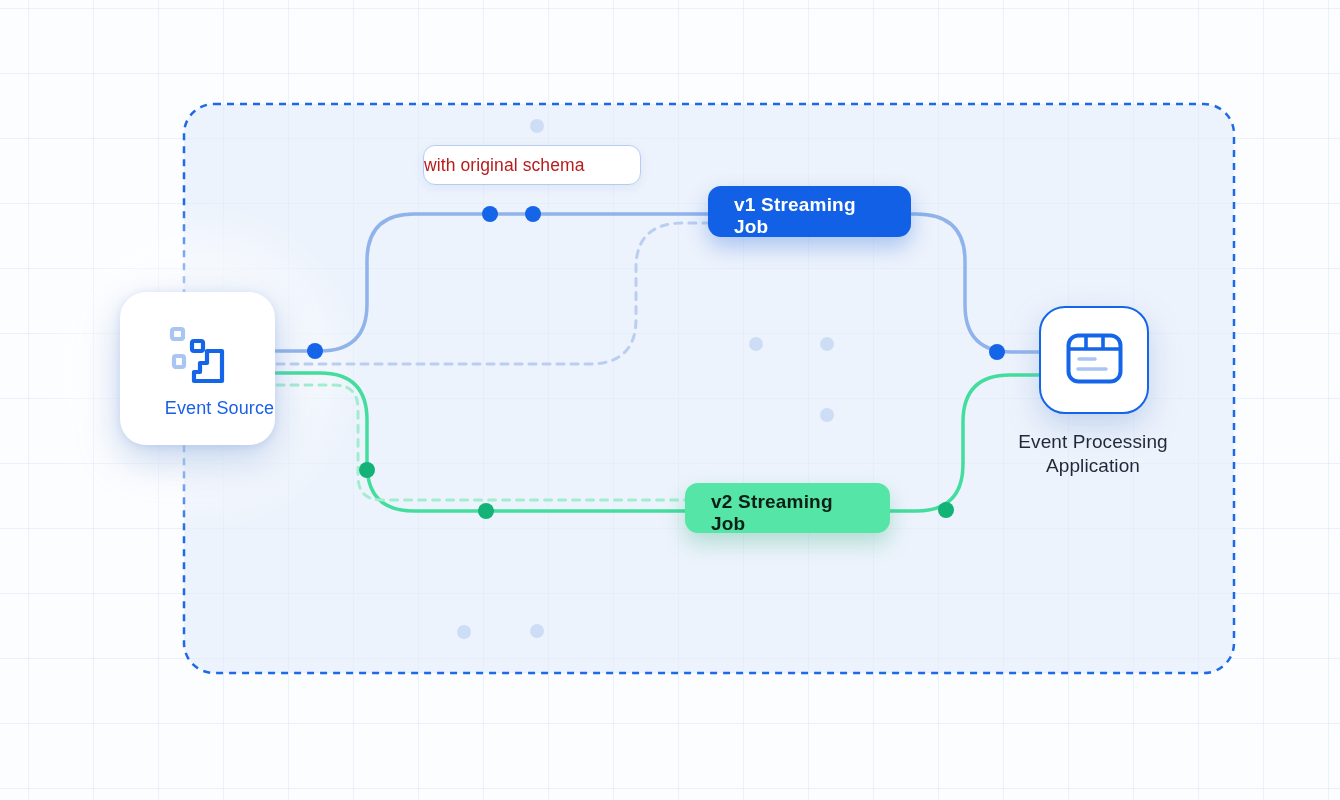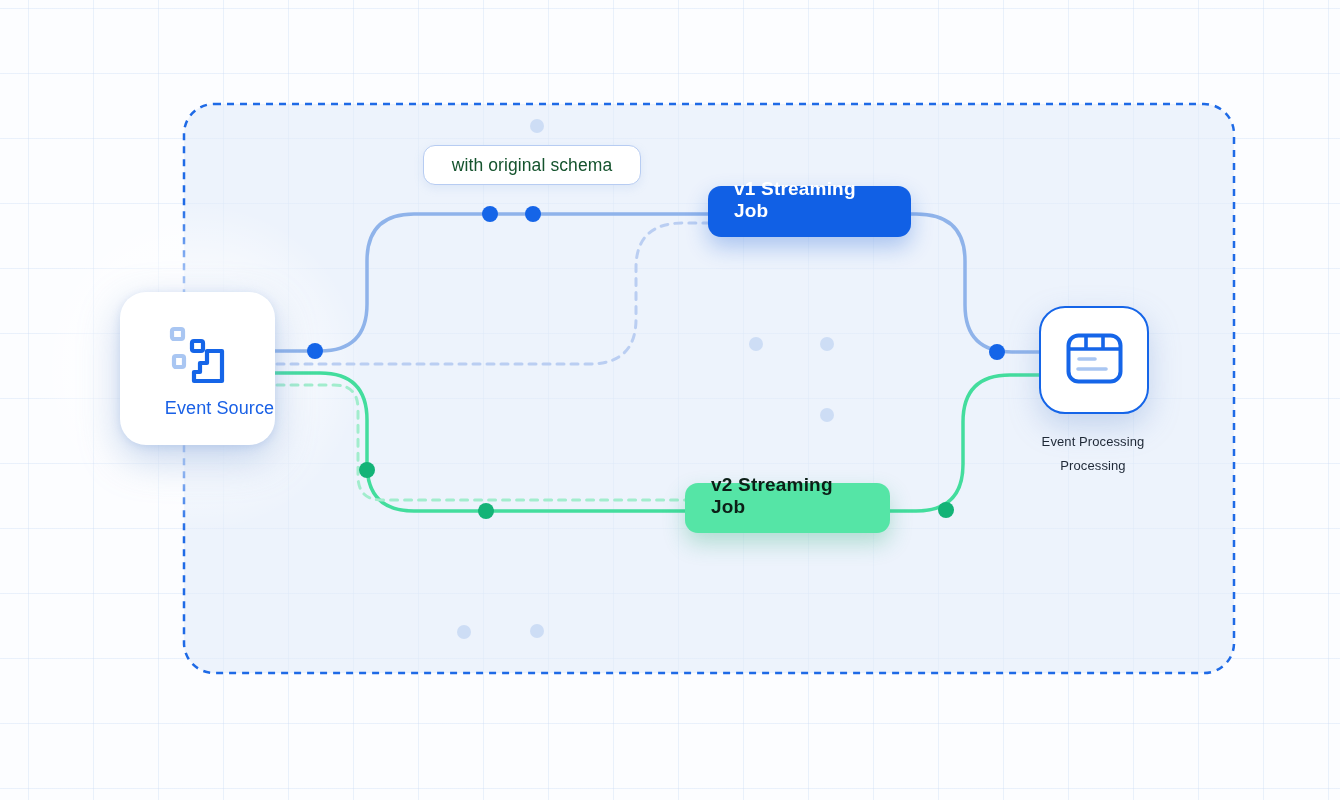--- a/index.html
+++ b/index.html
@@ -21,45 +21,45 @@
 
   .card-source {
     left:120px; top:292px; width:155px; height:153px;
     background:#ffffff; border-radius:26px;
     box-shadow:0 14px 40px rgba(125,160,215,.45), 0 2px 8px rgba(125,160,215,.25);
     flex-direction:column; gap:9px; padding-top:6px;
   }
   .card-source .caption { font-size:18px; font-weight:500; letter-spacing:.1px;margin-left:44px; }
 
   .pill {
-    height:51px; border-radius:13px; padding:15px 26px;
+    height:51px; border-radius:13px; padding:8px 26px;
     font-size:19px; font-weight:600; letter-spacing:.2px;
-    display:flex; align-items:flex-end; justify-content:center;
+    display:flex; align-items:flex-start; justify-content:center;
   }
   .pill-v1 { left:708px; top:186px; width:203px; color:#ffffff;
              box-shadow:0 10px 22px rgba(17,88,215,.30); }
   .pill-v2 { left:685px; top:483px; width:205px; height:50px;
              box-shadow:0 10px 22px rgba(35,170,115,.30); }
 
   .card-app {
     left:1039px; top:306px; width:110px; height:108px;
     background:#ffffff; border-radius:26px;
     border:2.5px solid #1565e8;
     box-shadow:0 12px 30px rgba(125,160,215,.38);
   }
   .app-caption {
     position:absolute; left:993px; top:430px; width:200px;
-    text-align:center; font-size:13px; line-height:24px; color:#1f2937;
+    text-align:center; font-size:19px; line-height:24px; color:#1f2937;
     font-weight:400; letter-spacing:.1px;
   }
 
   .tag {
     position:absolute; background:#ffffff; border-radius:12px;
-    display:flex; align-items:center; justify-content:center;
-    font-size:17.5px; color:#14532d; letter-spacing:.1px;
+    display:flex; align-items:center; 
+    font-size:17.5px; color:#b91c1c; letter-spacing:.1px;
     box-shadow:0 3px 10px rgba(140,170,220,.18);
   }
   .tag-original { left:423px; top:145px; width:218px; height:40px; border:1.5px solid #b7ccf2; }
   .tag-new      { left:373px; top:540px; width:317px; height:42px; border:1.5px solid #74e7b5; }
 </style>
 </head>
 <body>
 
 <div class="stage">
 
@@ -127,20 +127,20 @@
         <rect x="2.5" y="2.5" width="52" height="46" rx="10" stroke-width="4" stroke="#1565e8"></rect>
         <path d="M3 16 H54" stroke-width="3.6" stroke="#1565e8"></path>
         <path d="M20 3 V15 M37 3 V15" stroke-width="3.6" stroke="#1565e8"></path>
         <path d="M13 26 H29" stroke-width="3.6" stroke-linecap="round" stroke="#a9c6f2"></path>
         <path d="M12 36 H40" stroke-width="3.6" stroke-linecap="round" stroke="#a9c6f2"></path>
       </svg>
     </span>
   </div>
   <div class="app-caption">
     <div>Event Processing</div>
-    <div>Processing</div>
+    <div>Application</div>
   </div>
 
   <div class="tag tag-original">
     <span>with original schema</span>
   </div>
 
 </div>
 
 </body></html>

